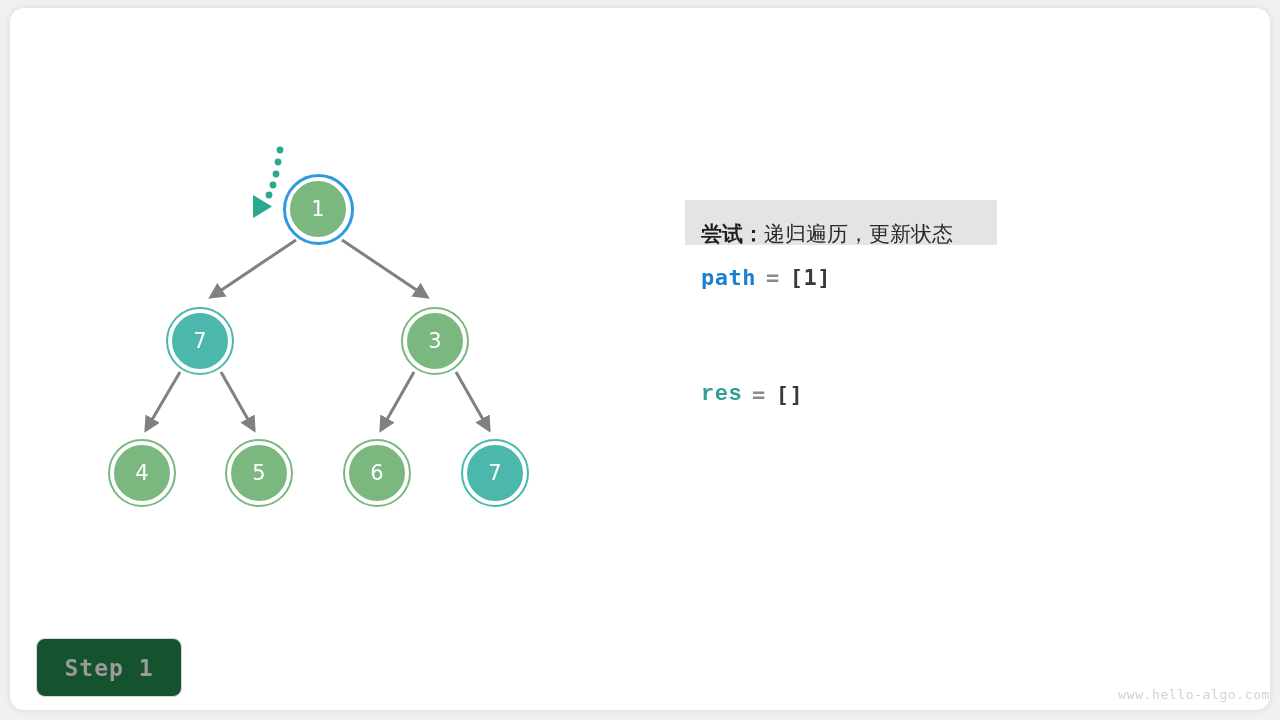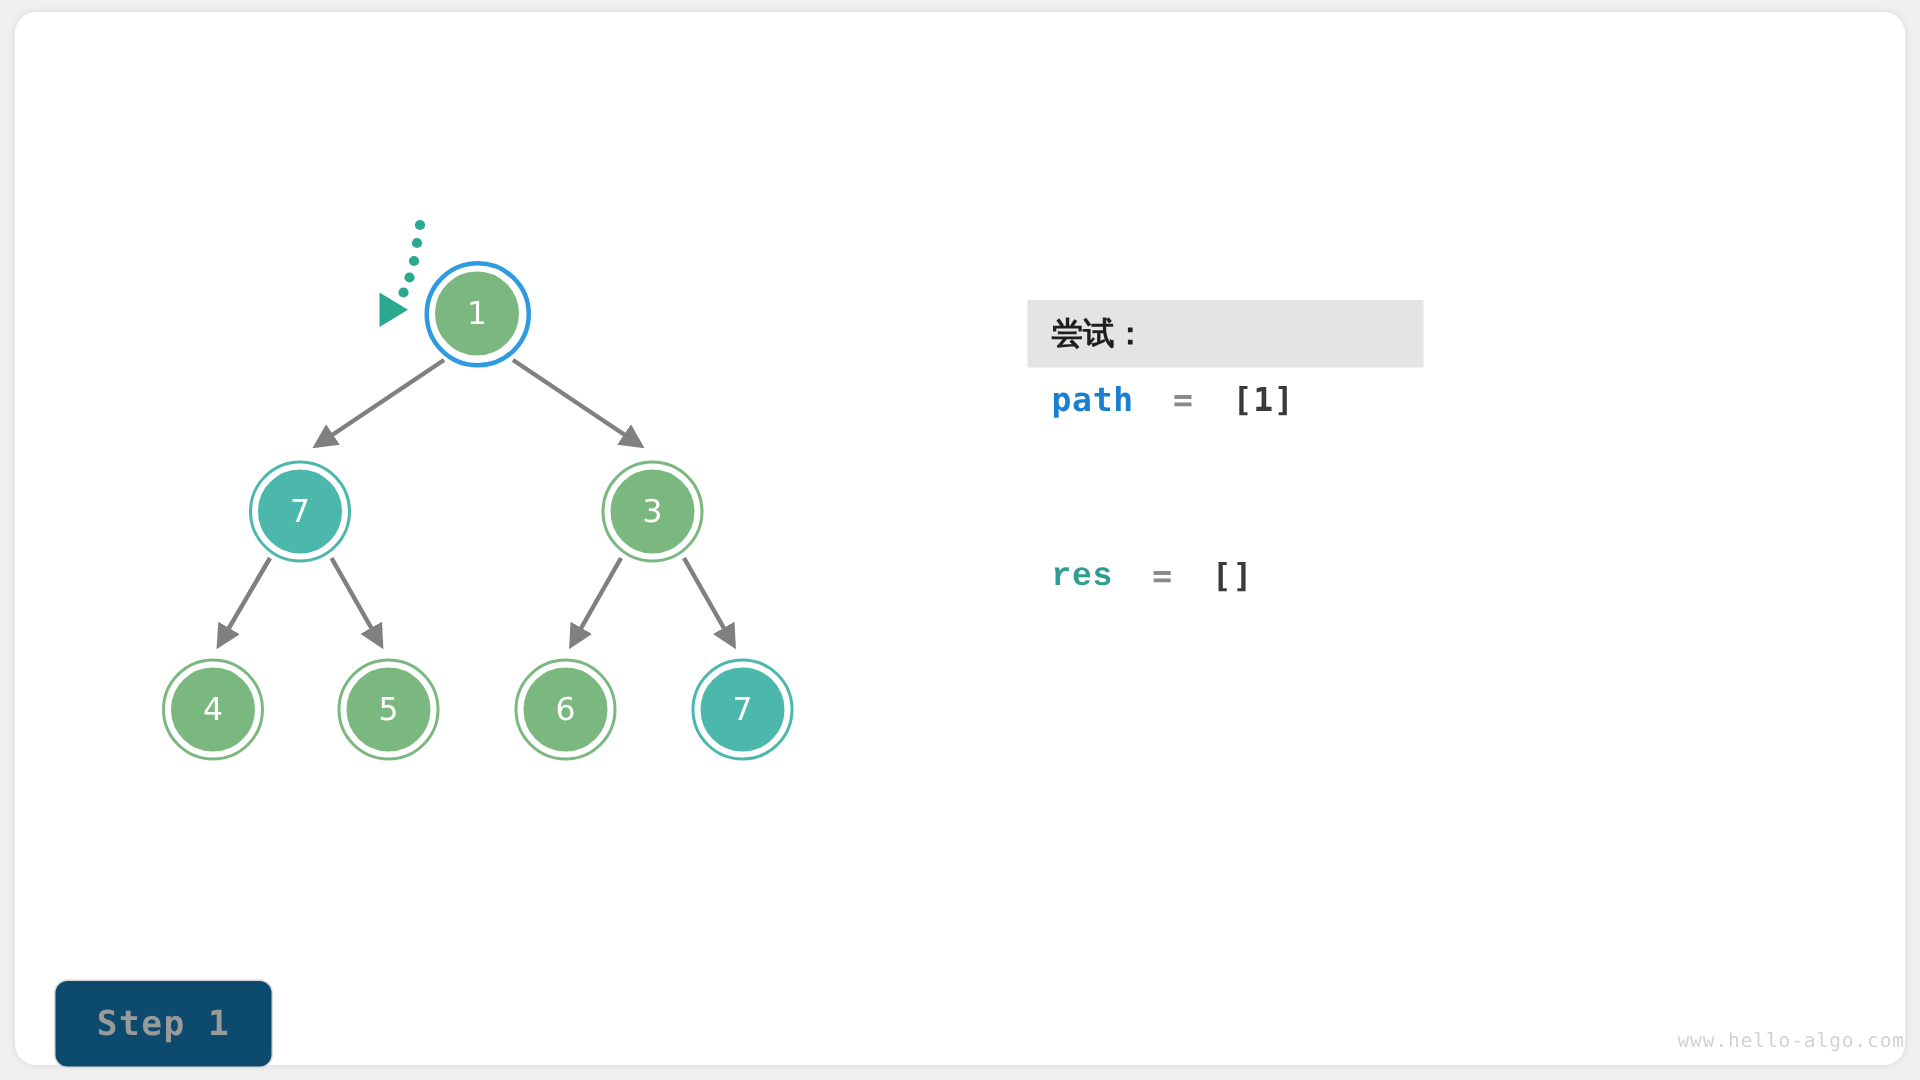--- a/index.html
+++ b/index.html
@@ -96,72 +96,70 @@
   .info-line {
     font-size: 21px;
     line-height: 1.0;
     color: #2b2b2b;
     white-space: nowrap;
     margin: 0;
   }
   .info-row {
     height: 45px;
     display: flex;
-    align-items: center;
+    align-items: flex-end;
     padding: 0 16px;
     box-sizing: border-box;
-    width: 264px;
+    width: 312px;
   }
   .info-row.highlighted {
     background: #e4e4e4;
   }
   .label-bold {
     font-weight: bold;
     color: #1f1f1f;
   }
   .label-normal {
     color: #2b2b2b;
   }
 
   .code-row {
     height: 45px;
     display: flex;
-    align-items: center;
+    align-items: flex-end;
     padding: 0 16px;
     box-sizing: border-box;
     font-family: "DejaVu Sans Mono", "Liberation Mono", monospace;
     font-size: 22px;
     font-weight: bold;
     letter-spacing: 0.5px;
-    gap: 16px;
   }
   .var-path { color: #1b7fd0; }
   .var-res  { color: #2f9d8f; font-family: Liberation Mono, monospace; }
   .op-eq    { color: #8a8a8a; font-weight: bold; margin: 0 10px; }
   .val      { color: #3a3a3a; font-weight: bold; }
 
   
   #step-badge {
     position: absolute;
     left: 36px;
     top: 638px;
     width: 144px;
     height: 57px;
     border: 1.5px solid #d8d8d8;
     border-radius: 9px;
-    background: #0c4a6e;
+    background: #14532d;
     display: flex;
     align-items: center;
     justify-content: center;
     font-family: "DejaVu Sans Mono", "Liberation Mono", monospace;
     font-size: 23px;
     font-weight: bold;
     color: #9a9a9a;
     letter-spacing: 1px;
-    margin-top: 15px;
   }
 
   
   #watermark {
     position: absolute;
     right: 10px;
     bottom: 18px;
     font-family: "DejaVu Sans Mono", "Liberation Mono", monospace;
     font-size: 13px;
     color: #d2d2d2;
@@ -238,20 +236,21 @@
     <div class="node" style="left:464px; top:442px; background:#4bb8ab;">
       <div class="ring-outer" style="border-color:#4bb8ab;"></div>
       <span class="node-label">7</span>
     </div>
   </div>
 
   <div id="info-panel">
 
     <div class="info-row highlighted">
       <span class="info-line label-bold">尝试：</span>
+      <span class="info-line label-normal">递归遍历，更新状态</span>
     </div>
 
 
     <div class="code-row">
       <span class="var-path">path</span>
       <span class="op-eq">=</span>
       <span class="val">[1]</span>
     </div>
 
     <div style="height:72px;"></div>

